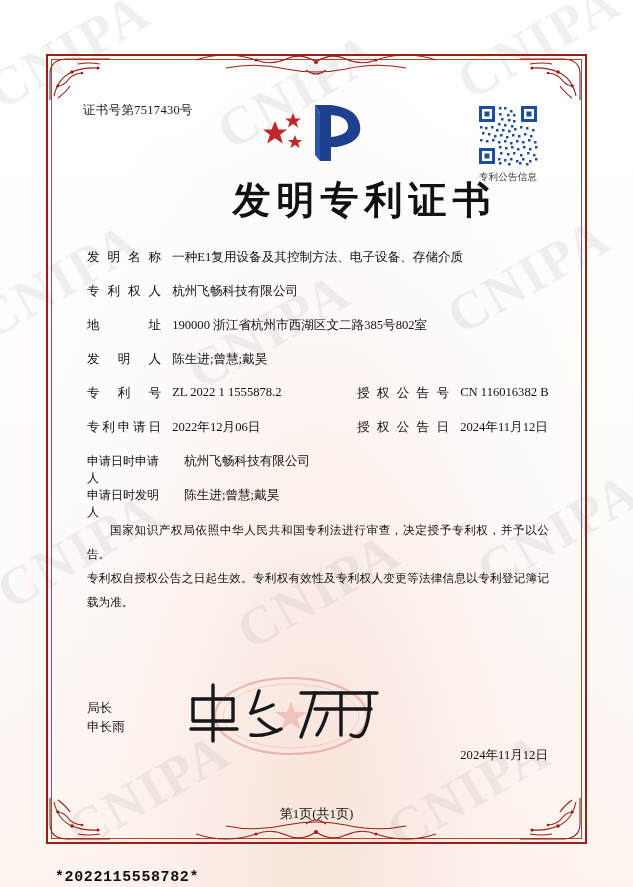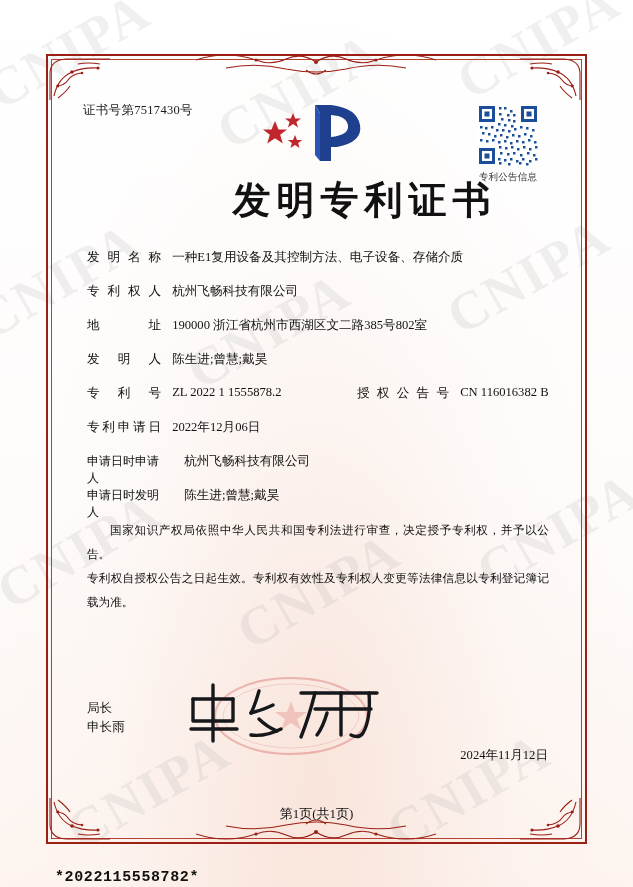--- a/index.html
+++ b/index.html
@@ -547,20 +547,24 @@
           <span class="lbl-w6">授权公告号</span>
           <span class="val">CN 116016382 B</span>
         </span>
       </div>
 
       <div class="tworow">
         <span class="left">
           <span class="lbl-w5">专利申请日</span>
           <span class="val">2022年12月06日</span>
         </span>
+        <span class="right">
+          <span class="lbl-w6">授权公告日</span>
+          <span class="val">2024年11月12日</span>
+        </span>
       </div>
 
       <div class="row">
         <span class="lbl-narrow">申请日时申请人</span>
         <span class="val" style="margin-left:20px;">杭州飞畅科技有限公司</span>
       </div>
 
       <div class="row">
         <span class="lbl-narrow">申请日时发明人</span>
         <span class="val" style="margin-left:20px;">陈生进;曾慧;戴昊</span>

